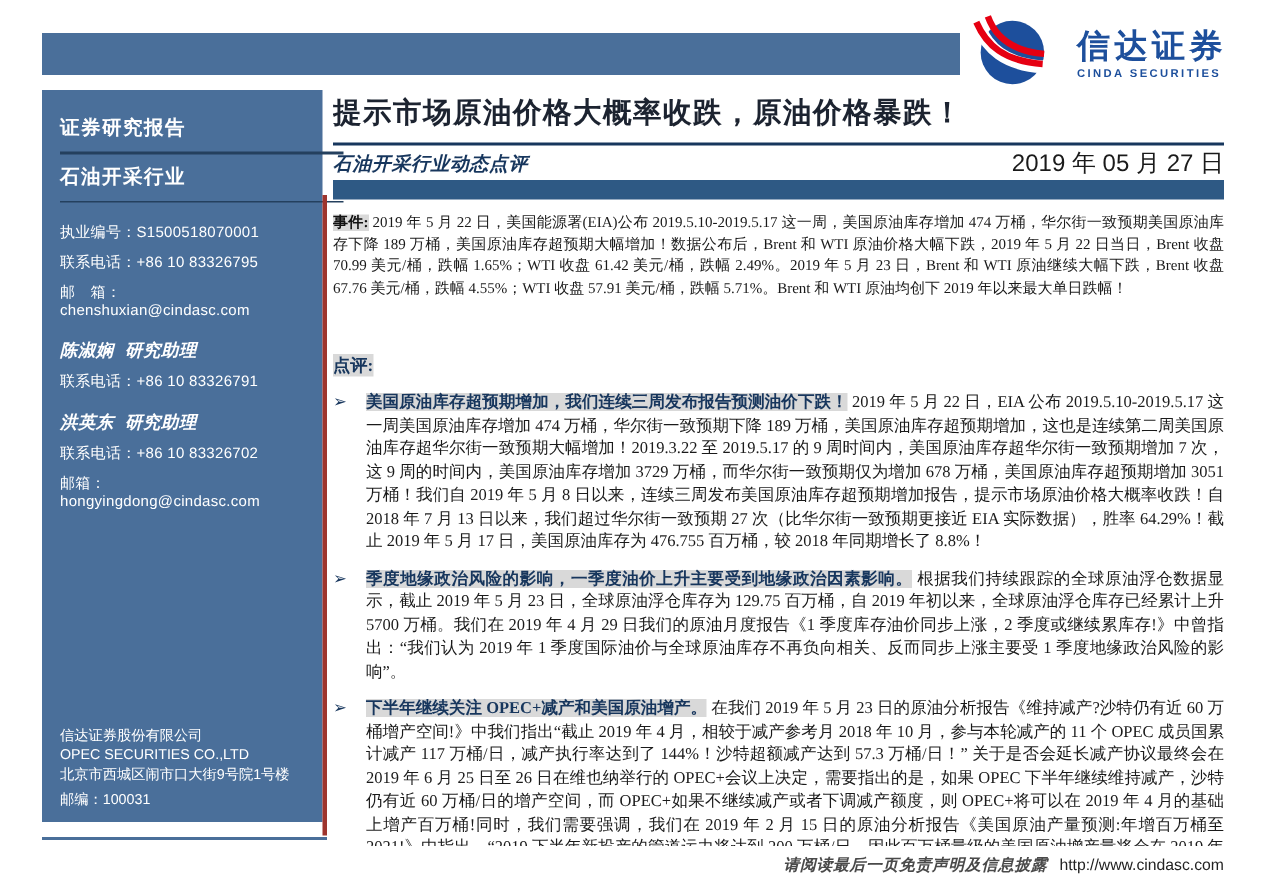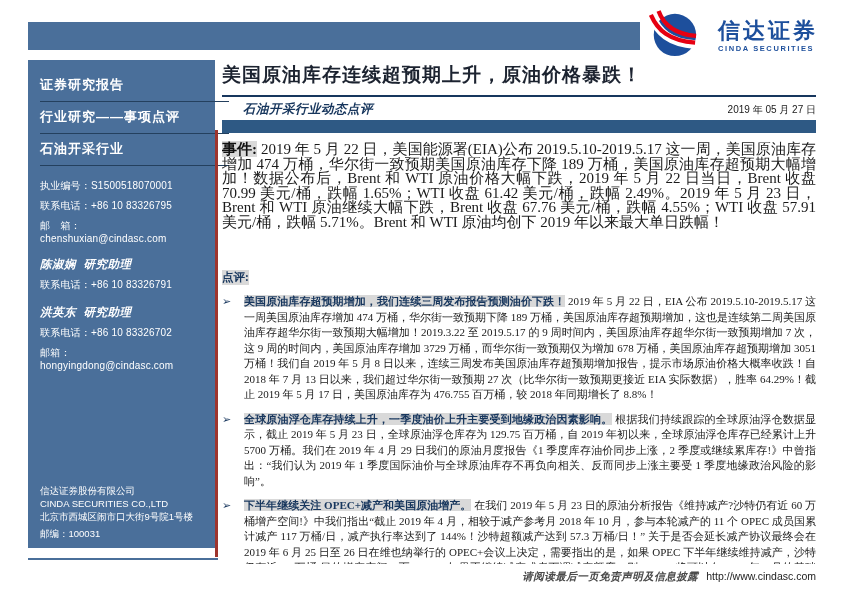--- a/index.html
+++ b/index.html
@@ -27,26 +27,26 @@
   
   .red-rule{position:absolute;left:215px;top:130px;width:3px;height:427px;background:#9e352e;}
   .bottom-rule{position:absolute;left:28px;top:558px;width:190px;height:2px;background:#4a6f9a;}
 
   
   .main{position:absolute;left:222px;top:62px;width:594px;height:502px;overflow:hidden;}
   .title{font-size:19px;font-weight:bold;color:#1c2330;letter-spacing:1px;margin:0;}
   .title-rule{height:2px;background:#17365d;margin-top:7px;}
   .subtitle-row{display:flex;justify-content:space-between;align-items:center;margin-top:4px;height:17px;}
   .subtitle{font-size:12.5px;font-weight:bold;font-style:italic;color:#17365d;
-            font-family:"Liberation Serif",serif;letter-spacing:0.5px;margin-left:21px;}
-  .date{font-size:10px;color:#1a1a1a;}
+            font-family:"Liberation Serif",serif;letter-spacing:0.5px;}
+  .date{font-size:16px;color:#1a1a1a;}
   .navy-bar{height:13px;background:#2e5984;margin-top:2px;}
 
   .body-text{font-family:"Liberation Serif",serif;}
-  .event{margin-top:9px;font-size:15px;line-height:14.5px;text-align:justify;}
+  .event{margin-top:9px;font-size:10px;line-height:14.5px;text-align:justify;}
   .hl{background:#d9d9d9;}
   .event-label{font-weight:bold;color:#111;}
   .comment-label{display:inline-block;margin-top:26px;font-size:11.5px;font-weight:bold;color:#17365d;}
   .bullet{display:flex;margin-top:9px;}
   .arrow{flex:none;width:22px;color:#17365d;font-size:11px;line-height:15.5px;}
   .btext{flex:1;font-size:11px;line-height:15.5px;text-align:justify;}
   .lead{background:#d9d9d9;color:#17365d;font-weight:bold;}
 
   
   .footer{position:absolute;right:26px;bottom:11px;font-size:10.5px;display:flex;gap:8px;align-items:baseline;}
@@ -71,21 +71,20 @@
     </span>
     <span class="logo-text">
       <span class="brand-cn">信达证券</span>
       <span class="brand-en">CINDA SECURITIES</span>
     </span>
   </div>
 
   <div class="sidebar">
     <div class="menu-item">证券研究报告</div>
     <div class="menu-sep"></div>
-    <div class="menu-item">行业研究——事项点评</div>
     <div class="menu-sep"></div>
     <div class="menu-item">石油开采行业</div>
     <div class="menu-sep"></div>
 
     <div class="analyst">
       <div class="analyst-line">执业编号：S1500518070001</div>
       <div class="analyst-line">联系电话：+86 10 83326795</div>
       <div class="analyst-line">邮　箱：chenshuxian@cindasc.com</div>
     </div>
 
@@ -99,31 +98,31 @@
     <div class="analyst">
       <div class="analyst-name">
         <span>洪英东</span>&nbsp;&nbsp;<span>研究助理</span>
       </div>
       <div class="analyst-line">联系电话：+86 10 83326702</div>
       <div class="analyst-line">邮箱：hongyingdong@cindasc.com</div>
     </div>
 
     <div class="company">
       <div>信达证券股份有限公司</div>
-      <div>CINDA SECURITIES CO.,LTD</div>
+      <div>OPEC SECURITIES CO.,LTD</div>
       <div>北京市西城区闹市口大街9号院1号楼</div>
       <div class="post">邮编：100031</div>
     </div>
   </div>
 
   <div class="red-rule"></div>
   <div class="bottom-rule"></div>
 
   <div class="main">
-    <h1 class="title">美国原油库存连续超预期上升，原油价格暴跌！</h1>
+    <h1 class="title">提示市场原油价格大概率收跌，原油价格暴跌！</h1>
     <div class="title-rule"></div>
     <div class="subtitle-row">
       <span class="subtitle">石油开采行业动态点评</span>
       <span class="date">2019 年 05 月 27 日</span>
     </div>
     <div class="navy-bar"></div>
 
     <p class="event body-text">
       <span class="hl event-label">事件:</span>
       <span>2019 年 5 月 22 日，美国能源署(EIA)公布 2019.5.10-2019.5.17 这一周，美国原油库存增加 474 万桶，华尔街一致预期美国原油库存下降 189 万桶，美国原油库存超预期大幅增加！数据公布后，Brent 和 WTI 原油价格大幅下跌，2019 年 5 月 22 日当日，Brent 收盘 70.99 美元/桶，跌幅 1.65%；WTI 收盘 61.42 美元/桶，跌幅 2.49%。2019 年 5 月 23 日，Brent 和 WTI 原油继续大幅下跌，Brent 收盘 67.76 美元/桶，跌幅 4.55%；WTI 收盘 57.91 美元/桶，跌幅 5.71%。Brent 和 WTI 原油均创下 2019 年以来最大单日跌幅！</span>
@@ -135,21 +134,21 @@
       <span class="arrow">➢</span>
       <span class="btext">
         <span class="lead">美国原油库存超预期增加，我们连续三周发布报告预测油价下跌！</span>
         <span>2019 年 5 月 22 日，EIA 公布 2019.5.10-2019.5.17 这一周美国原油库存增加 474 万桶，华尔街一致预期下降 189 万桶，美国原油库存超预期增加，这也是连续第二周美国原油库存超华尔街一致预期大幅增加！2019.3.22 至 2019.5.17 的 9 周时间内，美国原油库存超华尔街一致预期增加 7 次，这 9 周的时间内，美国原油库存增加 3729 万桶，而华尔街一致预期仅为增加 678 万桶，美国原油库存超预期增加 3051 万桶！我们自 2019 年 5 月 8 日以来，连续三周发布美国原油库存超预期增加报告，提示市场原油价格大概率收跌！自 2018 年 7 月 13 日以来，我们超过华尔街一致预期 27 次（比华尔街一致预期更接近 EIA 实际数据），胜率 64.29%！截止 2019 年 5 月 17 日，美国原油库存为 476.755 百万桶，较 2018 年同期增长了 8.8%！</span>
       </span>
     </div>
 
     <div class="bullet body-text">
       <span class="arrow">➢</span>
       <span class="btext">
-        <span class="lead">全球原油浮仓库存持续上升，一季度油价上升主要受到地缘政治因素影响。</span>
+        <span class="lead">季度地缘政治风险的影响，一季度油价上升主要受到地缘政治因素影响。</span>
         <span>根据我们持续跟踪的全球原油浮仓数据显示，截止 2019 年 5 月 23 日，全球原油浮仓库存为 129.75 百万桶，自 2019 年初以来，全球原油浮仓库存已经累计上升 5700 万桶。我们在 2019 年 4 月 29 日我们的原油月度报告《1 季度库存油价同步上涨，2 季度或继续累库存!》中曾指出：“我们认为 2019 年 1 季度国际油价与全球原油库存不再负向相关、反而同步上涨主要受 1 季度地缘政治风险的影响”。</span>
       </span>
     </div>
 
     <div class="bullet body-text">
       <span class="arrow">➢</span>
       <span class="btext">
         <span class="lead">下半年继续关注 OPEC+减产和美国原油增产。</span>
         <span>在我们 2019 年 5 月 23 日的原油分析报告《维持减产?沙特仍有近 60 万桶增产空间!》中我们指出“截止 2019 年 4 月，相较于减产参考月 2018 年 10 月，参与本轮减产的 11 个 OPEC 成员国累计减产 117 万桶/日，减产执行率达到了 144%！沙特超额减产达到 57.3 万桶/日！” 关于是否会延长减产协议最终会在 2019 年 6 月 25 日至 26 日在维也纳举行的 OPEC+会议上决定，需要指出的是，如果 OPEC 下半年继续维持减产，沙特仍有近 60 万桶/日的增产空间，而 OPEC+如果不继续减产或者下调减产额度，则 OPEC+将可以在 2019 年 4 月的基础上增产百万桶!同时，我们需要强调，我们在 2019 年 2 月 15 日的原油分析报告《美国原油产量预测:年增百万桶至 2021!》中指出，“2019 下半年新投产的管道运力将达到 200 万桶/日，因此百万桶量级的美国原油增产量将会在 2019 年下半年逐步释放”，同时，根据 EIA2019 年 5 月最新钻井-完井-库存井报告（Drilling Productivity Report, DPR）显示，美国七</span>
       </span>

